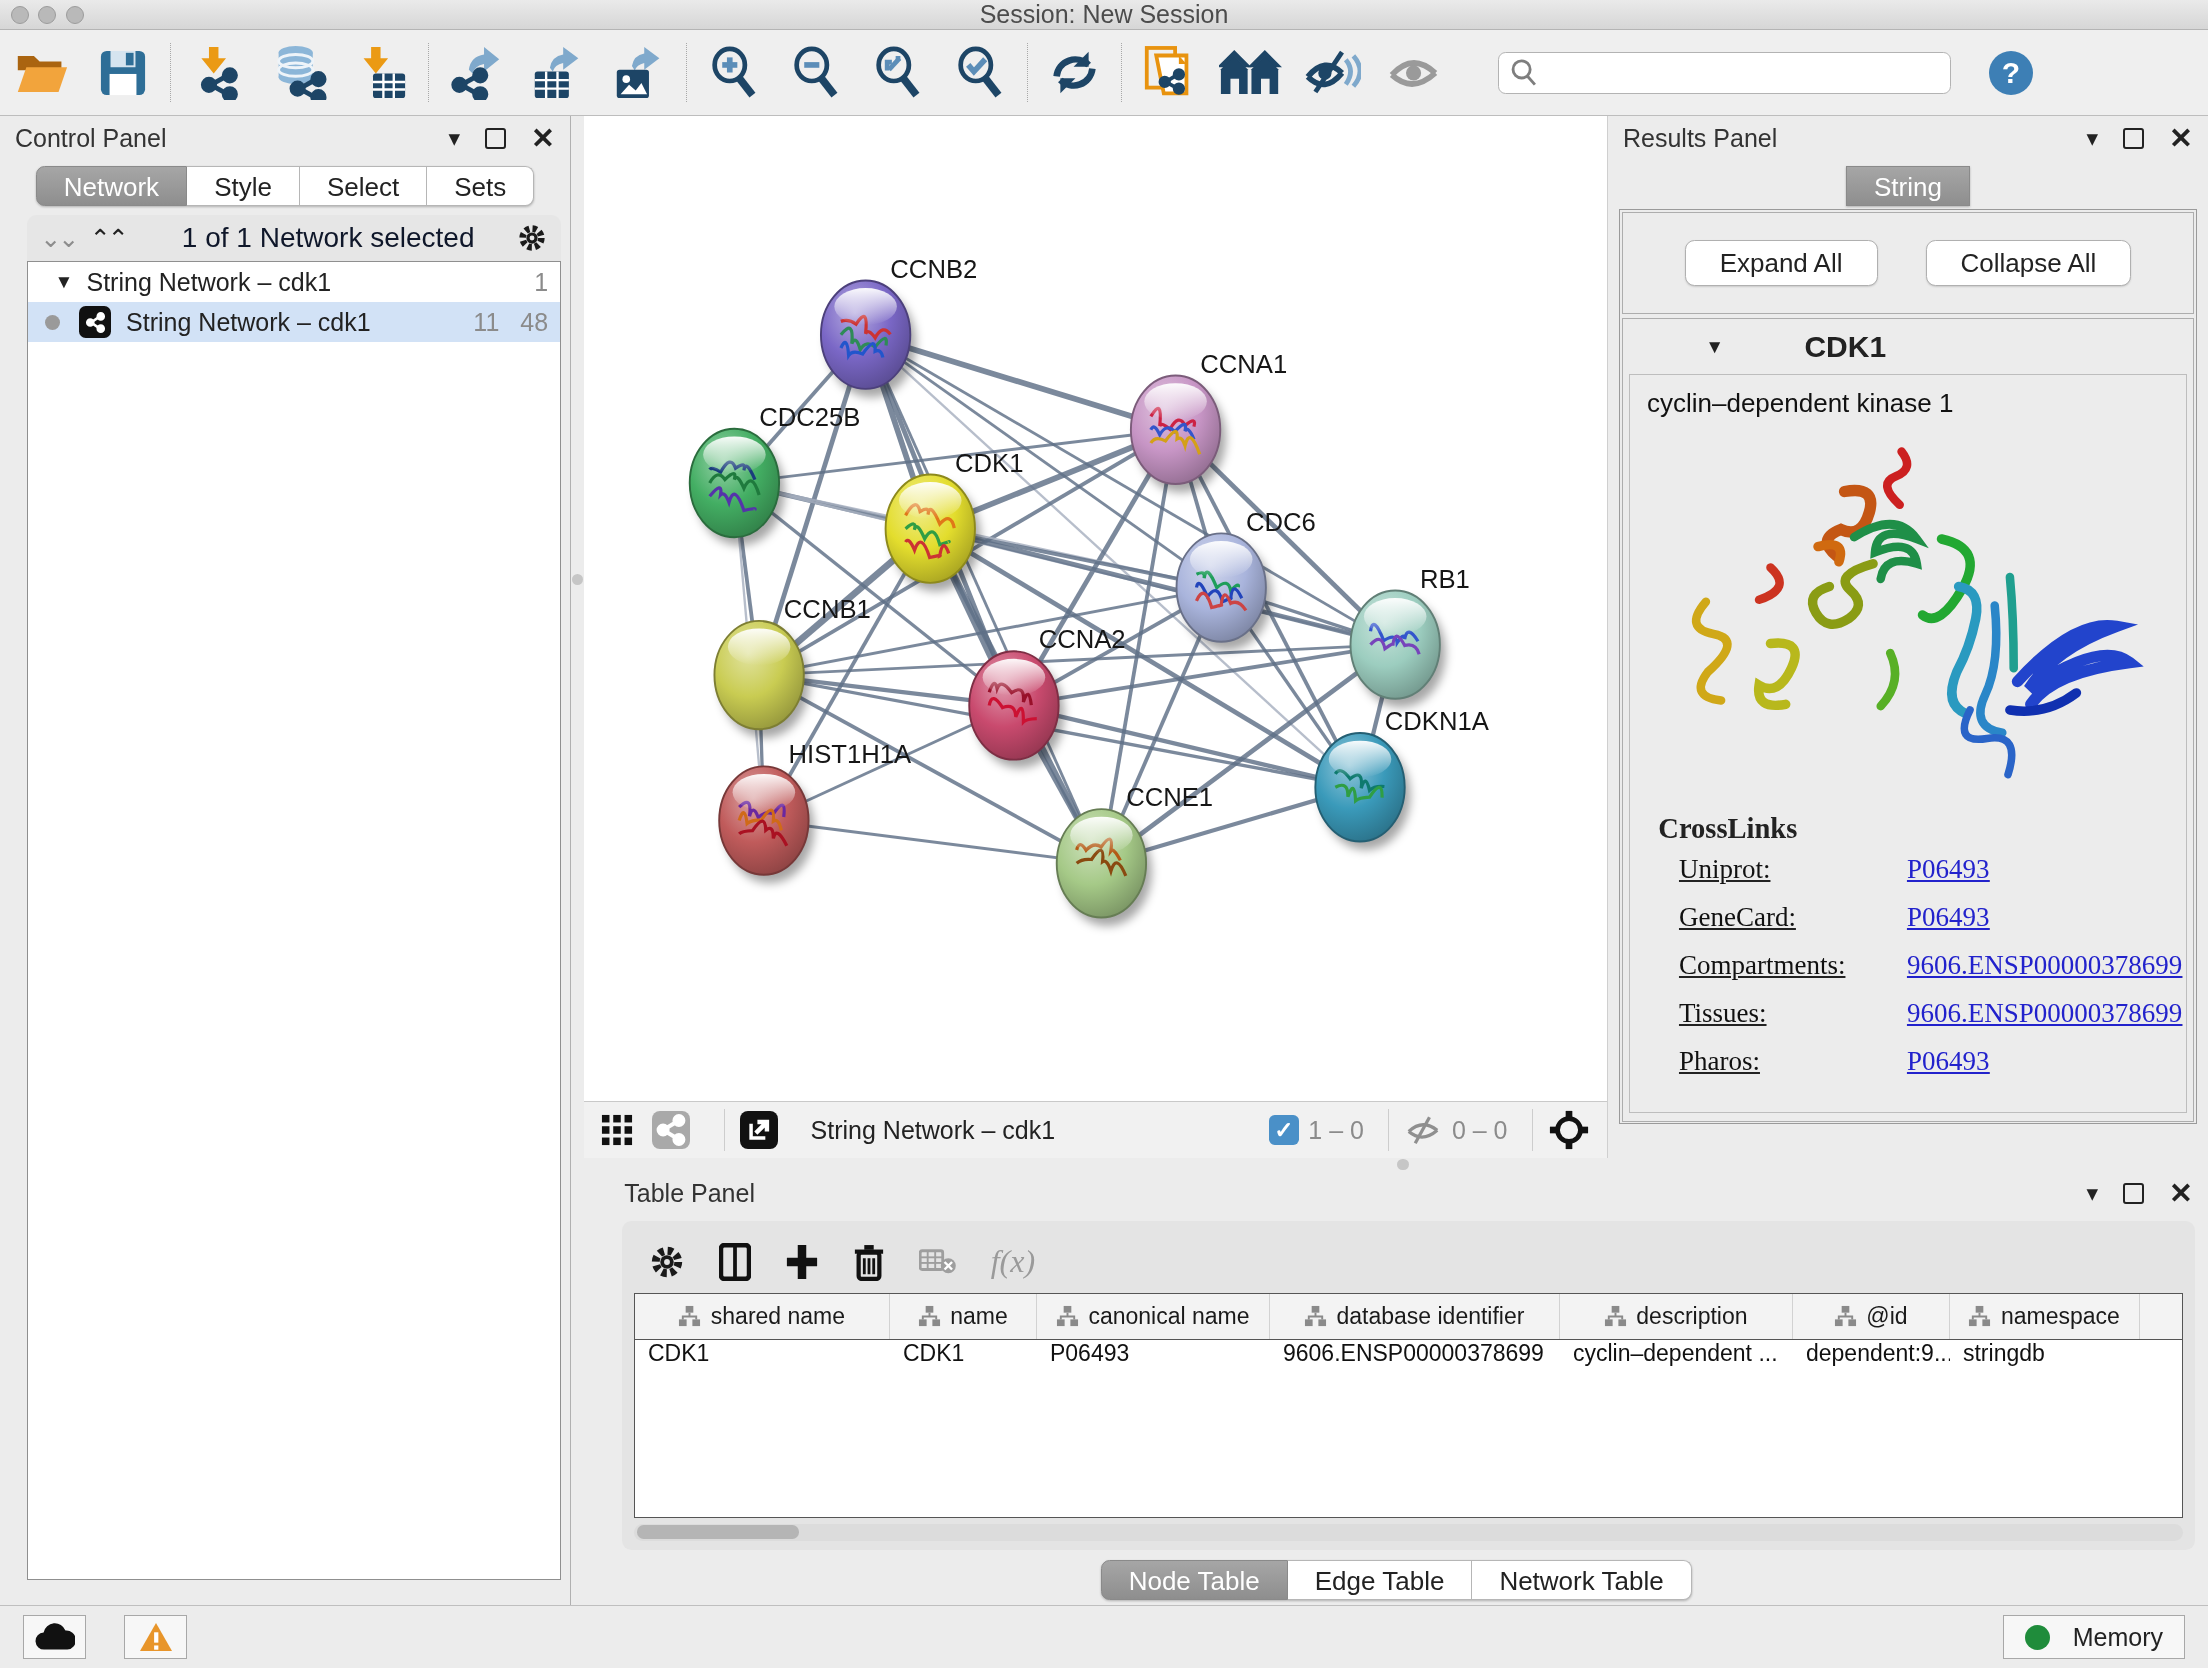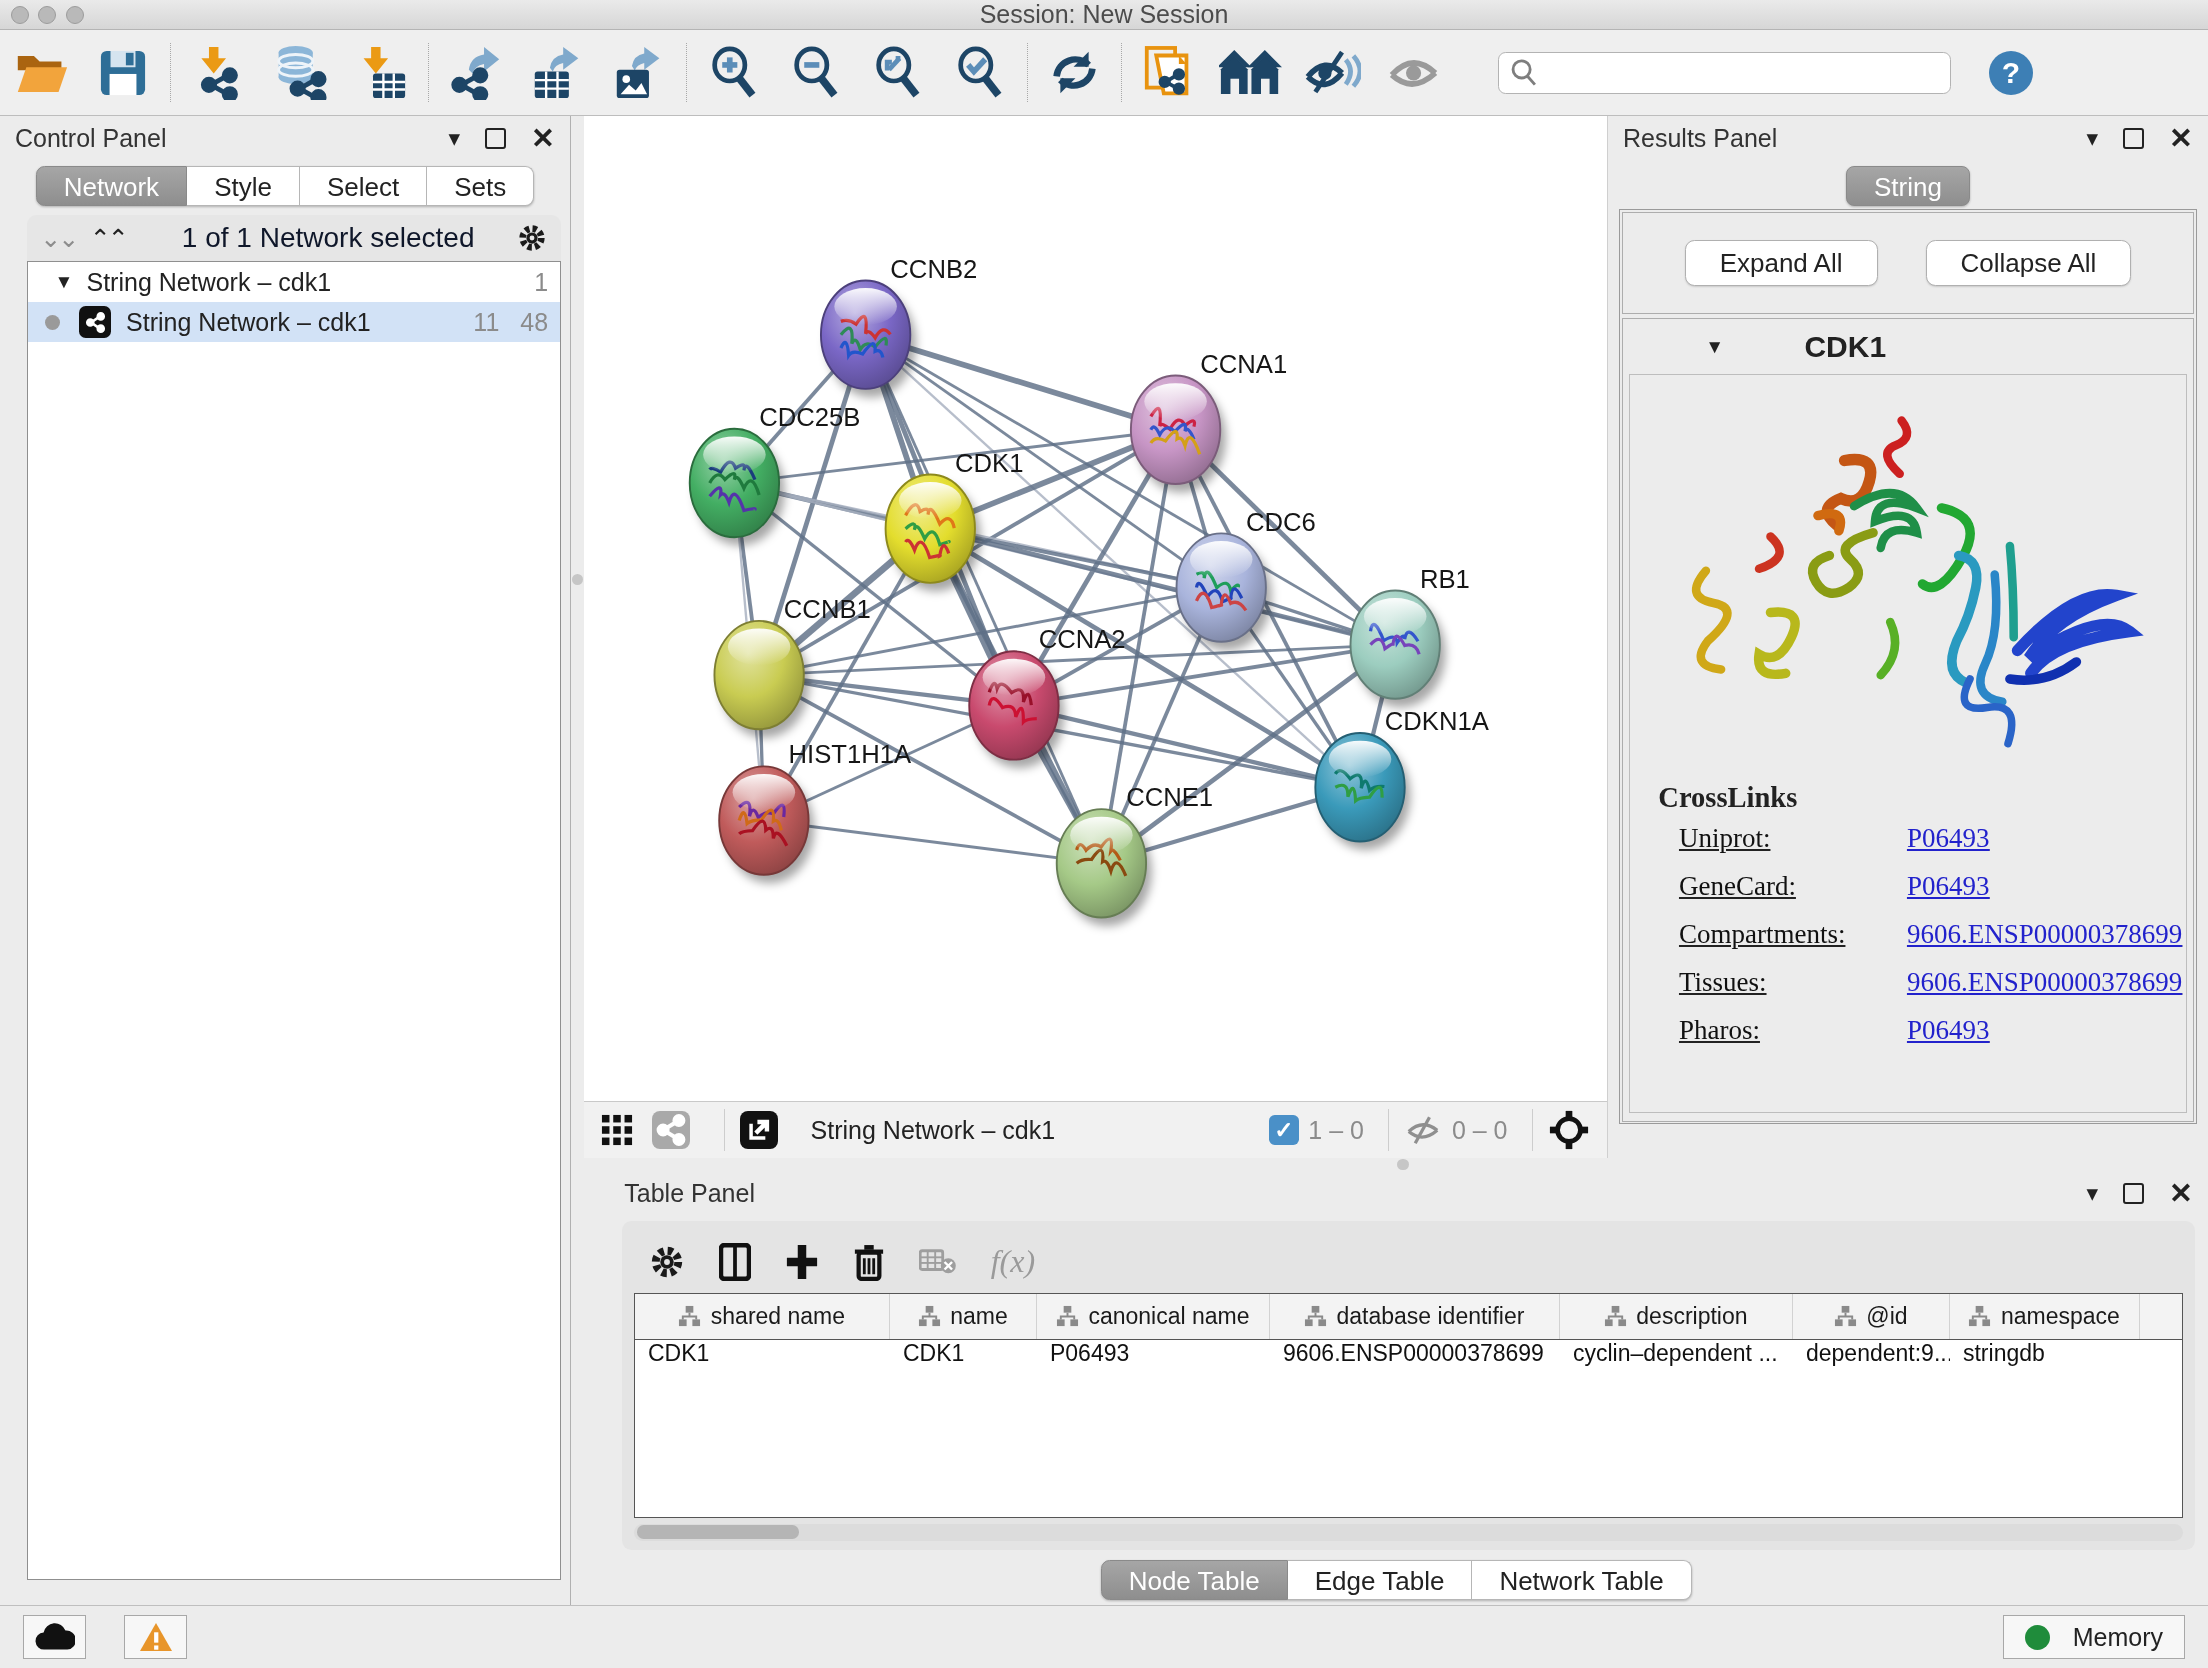--- a/index.html
+++ b/index.html
@@ -651,33 +651,34 @@
 
         <div class="rpanel">
           <div class="phead">
             <span class="ptitle">Results Panel</span>
             <span class="sp"></span>
             <span class="pctl">▾</span>
             <span class="pctl box"></span>
             <span class="pctl x">✕</span>
           </div>
           <div class="seg">
-            <span class="tab active" style="border-radius:8px">String</span>
+            <span class="tab active" style="border-radius:0">String</span>
           </div>
           <div class="rbox">
             <div class="rbtns">
               <span class="wbtn">Expand All</span>
               <span class="wbtn">Collapse All</span>
             </div>
             <div class="rsection">
               <div class="rsechead">
                 <span class="tri">▼</span>
                 <span class="protname">CDK1</span>
               </div>
               <div class="rcontent">
+                <div class="protdesc">cyclin–dependent kinase 1</div>
                 <svg class="structimg" width="495" height="380" viewBox="0 0 520 400">
                   <g fill="none" stroke-linecap="round">
                     <path d="M258 28q14 18-6 26t4 30" stroke="#cc2020" stroke-width="9"></path>
                     <path d="M198 70q34-6 26 22t-30 18q-26 10-4 28" stroke="#c45614" stroke-width="12"></path>
                     <path d="M170 128q30-8 22 16" stroke="#d06a10" stroke-width="10"></path>
                     <path d="M120 150q24 22-12 34" stroke="#cc3320" stroke-width="9"></path>
                     <path d="M52 186q-24 28 8 34t-6 40q-20 26 14 30" stroke="#d0a818" stroke-width="9"></path>
                     <path d="M120 230q36-4 22 26t-34 18q-4 26 28 20" stroke="#b8b81c" stroke-width="10"></path>
                     <path d="M182 170q-26 8-14 28t34 6q20-14 2-30t24-28" stroke="#8a9c14" stroke-width="10"></path>
                     <path d="M208 118q44-28 66 2-42-16-44 14 40-16 44 12-34-10-38 16" stroke="#1f8f48" stroke-width="9"></path>

